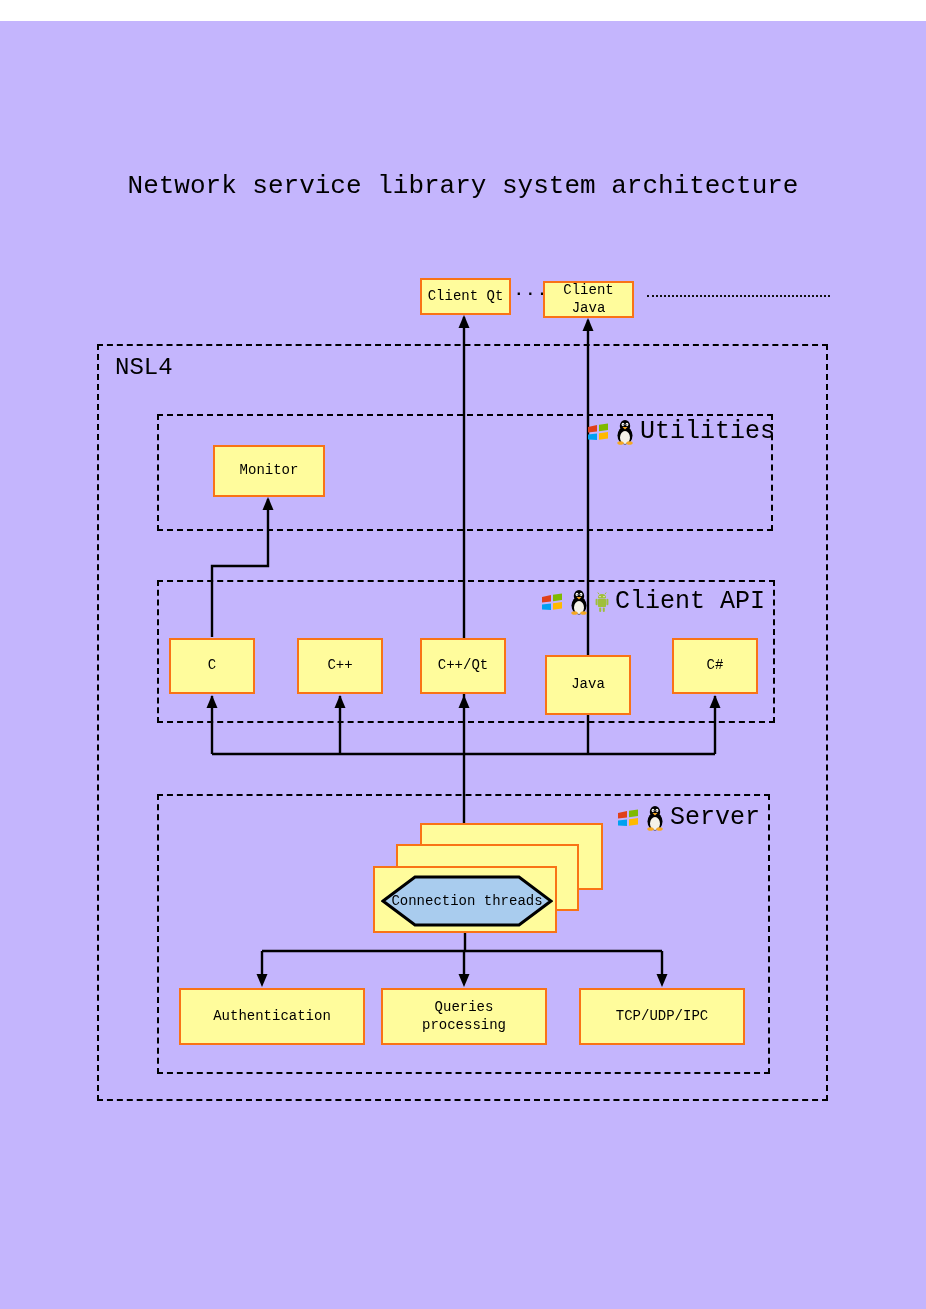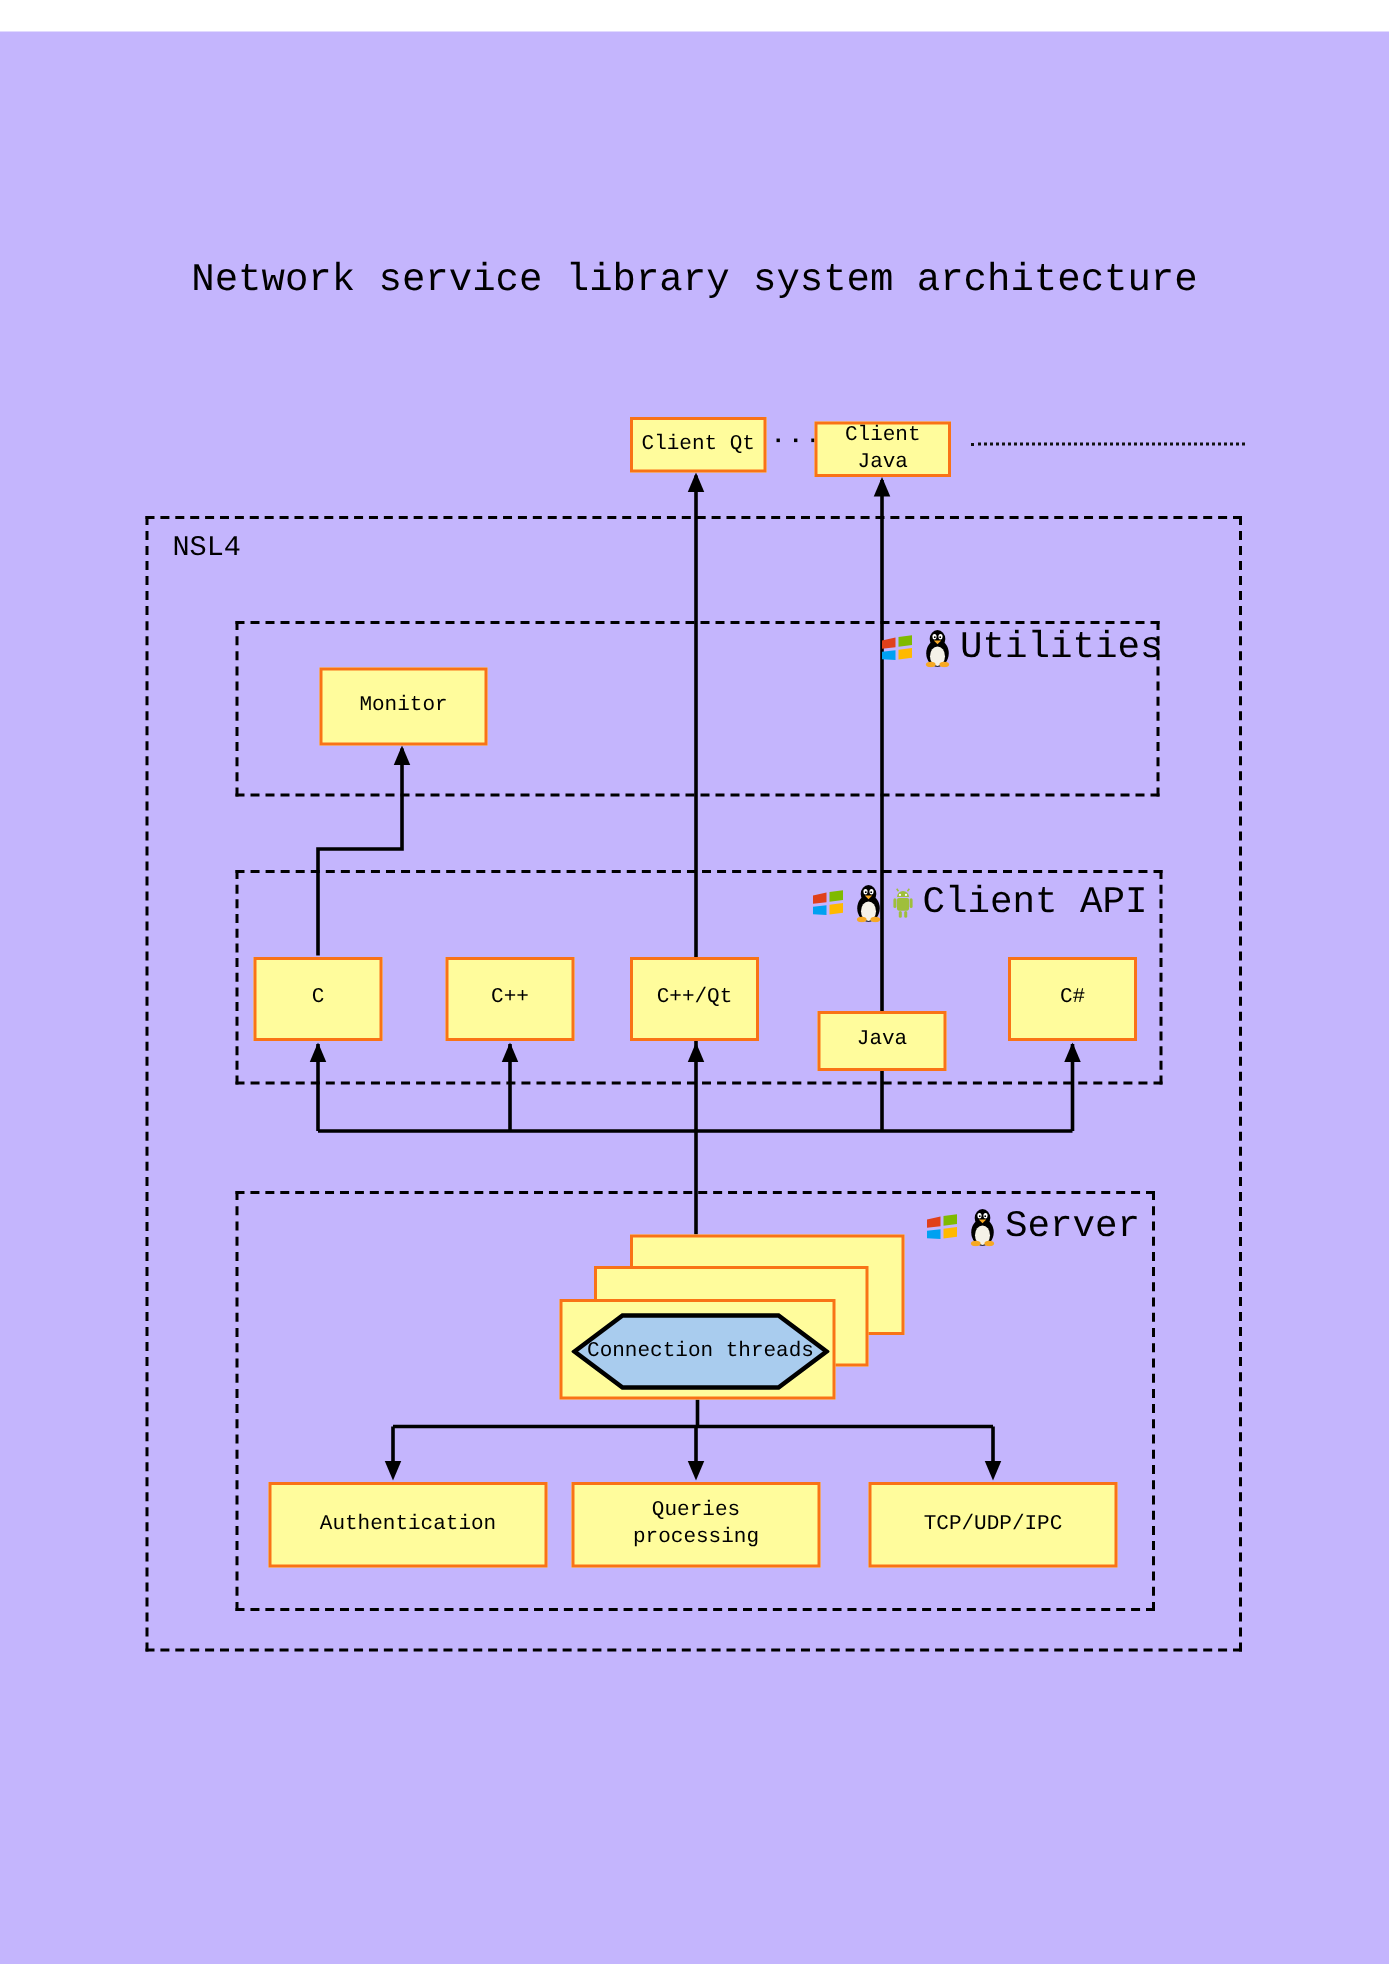--- a/index.html
+++ b/index.html
@@ -2,21 +2,21 @@
 <html><head>
 <meta charset="utf-8">
 <style>
   html,body{margin:0;padding:0;background:#fff;}
   .canvas{
     position:relative;width:926px;height:1309px;background:#c4b5fd;
     font-family:Liberation Mono, monospace;color:#000;overflow:hidden;margin-top:21px;
   }
   .title{position:absolute;top:150px;left:0;width:926px;text-align:center;font-size:26px;}
   .dashed-box{position:absolute;border:2px dashed #000;box-sizing:border-box;background:transparent;z-index:0;}
-  .box-label{position:absolute;font-size:19px;z-index:2;}
+  .box-label{position:absolute;font-size:24px;z-index:2;}
   .node{
     position:absolute;background:#FFFC9C;border:2px solid #f97316;box-sizing:border-box;
     display:flex;align-items:center;justify-content:center;text-align:center;
     font-size:14px;line-height:1.25;z-index:2;
   }
   .two-line{white-space:pre-line;}
   .section-header{position:absolute;display:flex;align-items:center;gap:5px;font-size:25px;z-index:2;}
   .section-header svg{display:block;}
   .ellipsis{position:absolute;left:514px;top:264px;width:28px;text-align:center;font-size:16px;font-weight:bold;letter-spacing:2px;z-index:2;}
   .dotted-line{position:absolute;left:647px;top:274px;width:183px;height:0;border-top:2.5px dotted #111;z-index:1;}
@@ -96,21 +96,21 @@
       <line x1="5" y1="3.2" x2="3.8" y2="1.5" stroke="#9FBF3B" stroke-width="1"></line>
       <line x1="11" y1="3.2" x2="12.2" y2="1.5" stroke="#9FBF3B" stroke-width="1"></line>
       <circle cx="6" cy="5.6" r="0.7" fill="#fff"></circle>
       <circle cx="10" cy="5.6" r="0.7" fill="#fff"></circle>
     </svg>
     <span>Client API</span>
   </div>
   <div class="node" style="left:169px;top:617px;width:86px;height:56px;">C</div>
   <div class="node" style="left:297px;top:617px;width:86px;height:56px;">C++</div>
   <div class="node" style="left:420px;top:617px;width:86px;height:56px;">C++/Qt</div>
-  <div class="node" style="left:545px;top:653px;width:86px;height:40px;">Java</div>
+  <div class="node" style="left:545px;top:634px;width:86px;height:60px;">Java</div>
   <div class="node" style="left:672px;top:617px;width:86px;height:56px;">C#</div>
 
   <div class="dashed-box" style="left:157px;top:773px;width:613px;height:280px;"></div>
   <div class="section-header" style="left:616px;top:782px;">
     <svg width="24" height="24" viewBox="0 0 24 24">
       <polygon points="2,7 11,5 11,11.5 2,12.5" fill="#E0401A"></polygon>
       <polygon points="13,4.7 22,3.5 22,10 13,11.2" fill="#7FBA00"></polygon>
       <polygon points="2,14.5 11,13.5 11,20 2,19.5" fill="#00A1F1"></polygon>
       <polygon points="13,13.2 22,12 22,18.5 13,19.7" fill="#FFB900"></polygon>
     </svg>

